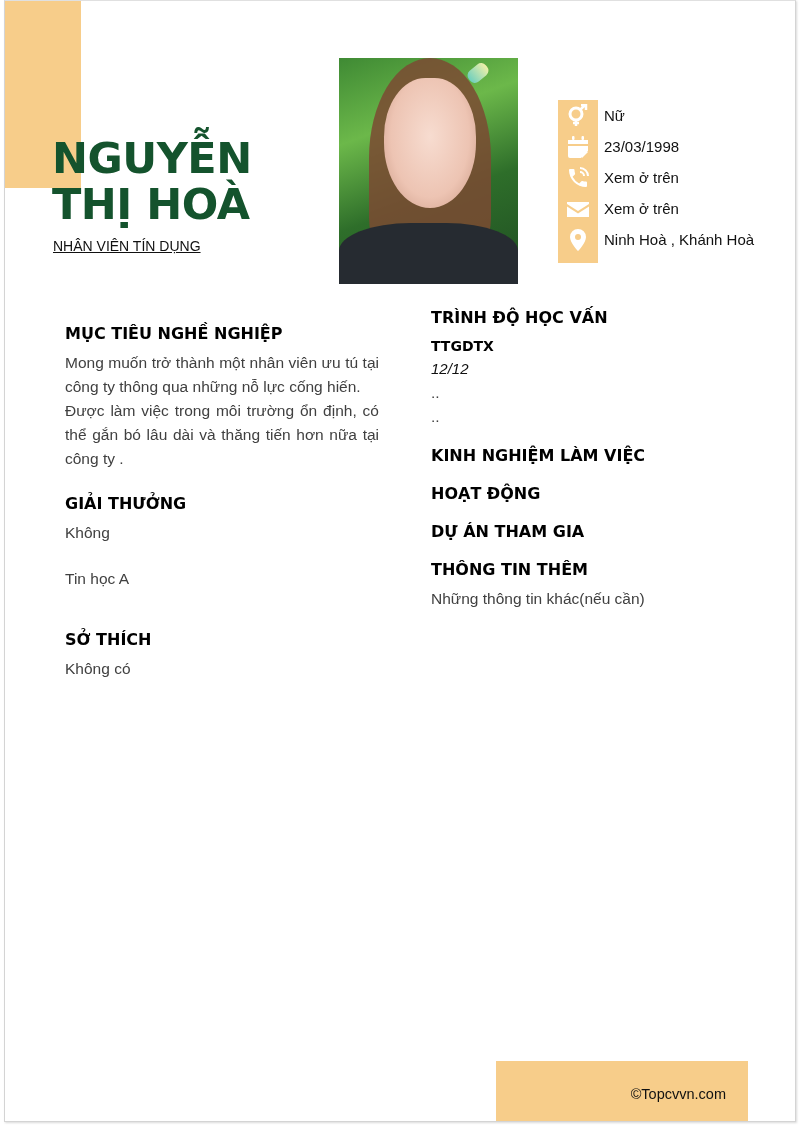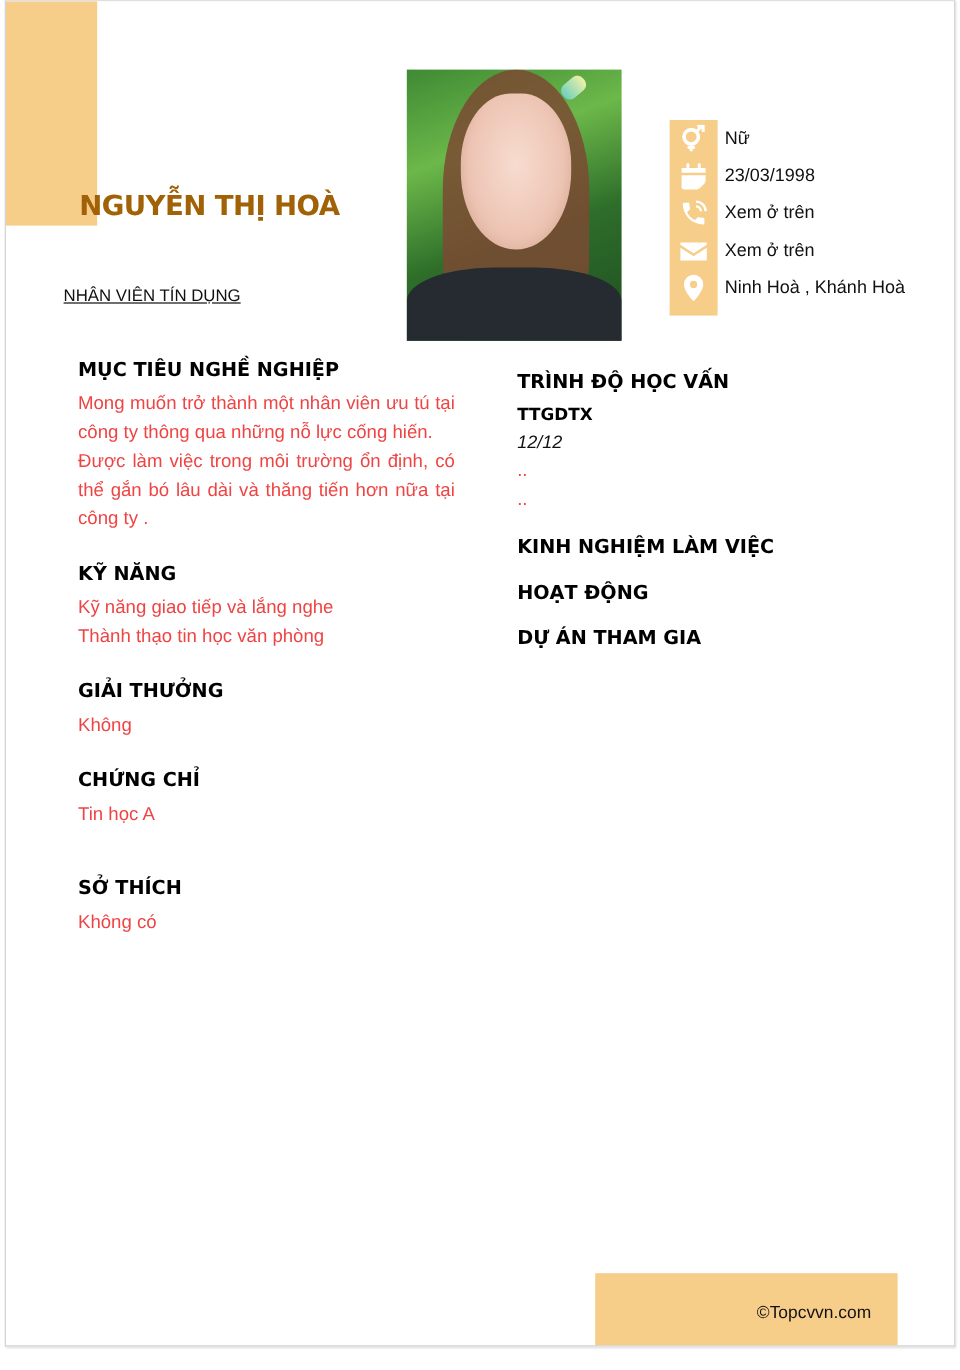--- a/index.html
+++ b/index.html
@@ -2,44 +2,44 @@
 <html><head>
 <meta charset="utf-8">
 <style>
   html, body { margin: 0; padding: 0; background: #ffffff; }
   body { width: 800px; height: 1142px; position: relative; overflow: hidden;
          font-family: "Liberation Sans", sans-serif; color: #111; }
   .page { position: absolute; left: 4px; top: 0; width: 790px; height: 1120px;
           background: #fff; border: 1px solid #d4d4d4; border-top-color: #e0e0e0;
           box-shadow: 1px 1px 2px rgba(0,0,0,0.15); overflow: hidden; }
   .accent-block { position: absolute; left: 0; top: 0; width: 76px; height: 187px; background: var(--accent); }
-  .name { position: absolute; left: 47px; top: 134px; width: 280px; margin: 14px;
-          font-family: "DejaVu Sans", sans-serif; font-weight: bold; font-size: 23px; line-height: 46px; letter-spacing: -0.5px; color: #a16207; }
+  .name { position: absolute; left: 47px; top: 134px; width: 280px; margin: 0;
+          font-family: "DejaVu Sans", sans-serif; font-weight: bold; font-size: 43px; line-height: 46px; letter-spacing: -0.5px; color: #14532d; }
   .job-title { position: absolute; left: 48px; top: 237px; font-size: 14px; color: #111; text-decoration: underline; }
   .photo { position: absolute; left: 334px; top: 57px; width: 179px; height: 226px; overflow: hidden;
            background: linear-gradient(160deg, #3f8a34 0%, #6cb84a 30%, #2e6e2a 60%, #1f4d22 100%); }
   .photo .face { position: absolute; left: 45px; top: 20px; width: 92px; height: 130px; border-radius: 45% 45% 50% 50%;
                  background: radial-gradient(ellipse at 50% 45%, #f7dcd0 0%, #edc4b3 60%, #c79580 100%); }
   .photo .hair { position: absolute; left: 30px; top: 0; width: 122px; height: 200px; border-radius: 50% 50% 20% 20%;
                  background: #7b4a32; opacity: .85; }
   .photo .shirt { position: absolute; left: 0; top: 165px; width: 179px; height: 70px; border-radius: 40% 40% 0 0; background: #262b31; }
   .photo .clip { position: absolute; left: 128px; top: 8px; width: 22px; height: 14px; border-radius: 6px; transform: rotate(-40deg);
                  background: linear-gradient(90deg, #6ecfbe, #f1f0a8); }
   .contact-bar { position: absolute; left: 553px; top: 99px; width: 40px; height: 163px; background: var(--accent); }
   .contact-list { position: absolute; left: 553px; top: 99px; }
   .contact-row { position: absolute; left: 0; height: 31px; display: flex; align-items: center; white-space: nowrap; }
   .contact-row .icon { width: 40px; height: 31px; display: flex; align-items: center; justify-content: center; }
   .contact-row .icon svg { width: 24px; height: 24px; fill: #ffffff; }
   .contact-row .text { font-size: 15px; color: #111; margin-left: 6px; }
-  .col { position: absolute; top: 296px; }
+  .col { position: absolute; top: 322px; }
   .col-left { left: 60px; width: 314px; }
   .col-right { left: 426px; width: 330px; }
   .section { margin-bottom: 16px; }
   .section h2 { margin: 0 0 6px 0; font-family: "DejaVu Sans", sans-serif; font-size: 16px; font-weight: bold; color: #000; line-height: 22px; }
-  .section p { margin: 0; font-size: 15.5px; line-height: 24px; color: #ef4444; }
+  .section p { margin: 0; font-size: 15.5px; line-height: 24px; color: #404040; }
   .justify { text-align: justify; }
   .edu-school { font-family: "DejaVu Sans", sans-serif; font-weight: bold; font-size: 14px; line-height: 22px; color: #000; }
   .edu-period { font-style: italic; font-size: 15px; line-height: 24px; }
   .footer { position: absolute; left: 491px; top: 1060px; width: 252px; height: 62px; background: var(--accent); }
   .footer-text { position: absolute; right: 22px; top: 25px; font-size: 14.5px; color: #111; }
 </style>
 </head>
 <body>
 
 <div class="page" style="--accent:#f7cd8a;">
@@ -108,30 +108,24 @@
     </div>
   </div>
 
   <div class="col col-left">
     <div class="section">
       <h2>MỤC TIÊU NGHỀ NGHIỆP</h2>
       <p class="justify">Mong muốn trở thành một nhân viên ưu tú tại công ty thông qua những nỗ lực cống hiến.</p>
       <p class="justify">Được làm việc trong môi trường ổn định, có thể gắn bó lâu dài và thăng tiến hơn nữa tại công ty .</p>
     </div>
     <div class="section" style="margin-top:22px">
-      <h2>KỸ NĂNG</h2>
-      <p>Kỹ năng giao tiếp và lắng nghe</p>
-      <p>Thành thạo tin học văn phòng</p>
-    </div>
-    <div class="section" style="margin-top:22px">
       <h2>GIẢI THƯỞNG</h2>
       <p>Không</p>
     </div>
     <div class="section" style="margin-top:22px">
-      <h2>CHỨNG CHỈ</h2>
       <p>Tin học A</p>
     </div>
     <div class="section" style="margin-top:38px">
       <h2>SỞ THÍCH</h2>
       <p>Không có</p>
     </div>
   </div>
 
   <div class="col col-right" style="top:306px">
     <div class="section">
@@ -143,18 +137,22 @@
     </div>
     <div class="section" style="margin-top:8px">
       <h2>KINH NGHIỆM LÀM VIỆC</h2>
     </div>
     <div class="section" style="margin-top:13px">
       <h2>HOẠT ĐỘNG</h2>
     </div>
     <div class="section" style="margin-top:13px">
       <h2>DỰ ÁN THAM GIA</h2>
     </div>
+    <div class="section" style="margin-top:13px">
+      <h2>THÔNG TIN THÊM</h2>
+      <p>Những thông tin khác(nếu cần)</p>
+    </div>
   </div>
 
   <div class="footer">
     <span class="footer-text">©Topcvvn.com</span>
   </div>
 </div>
 
 </body></html>

